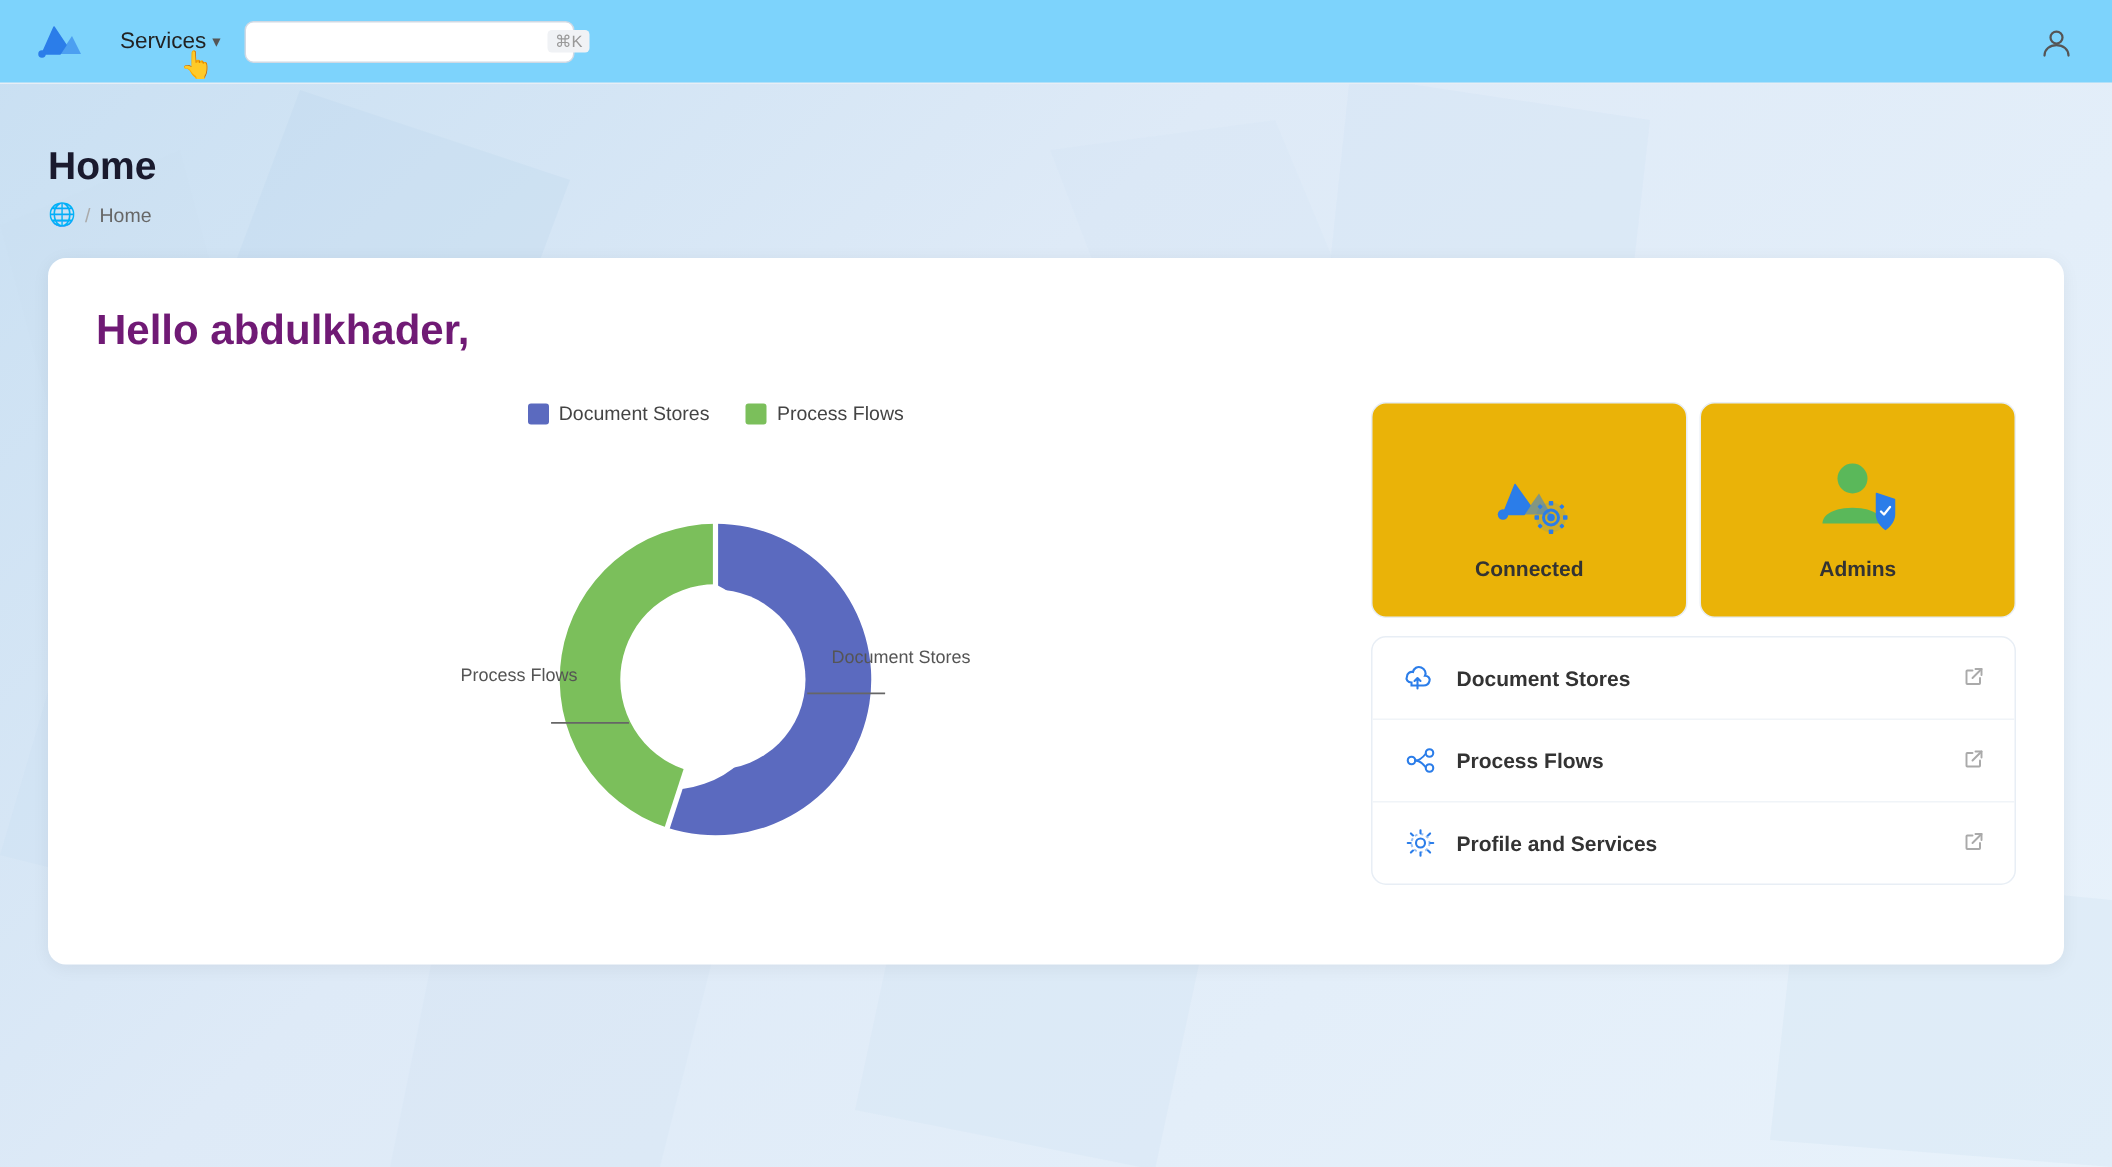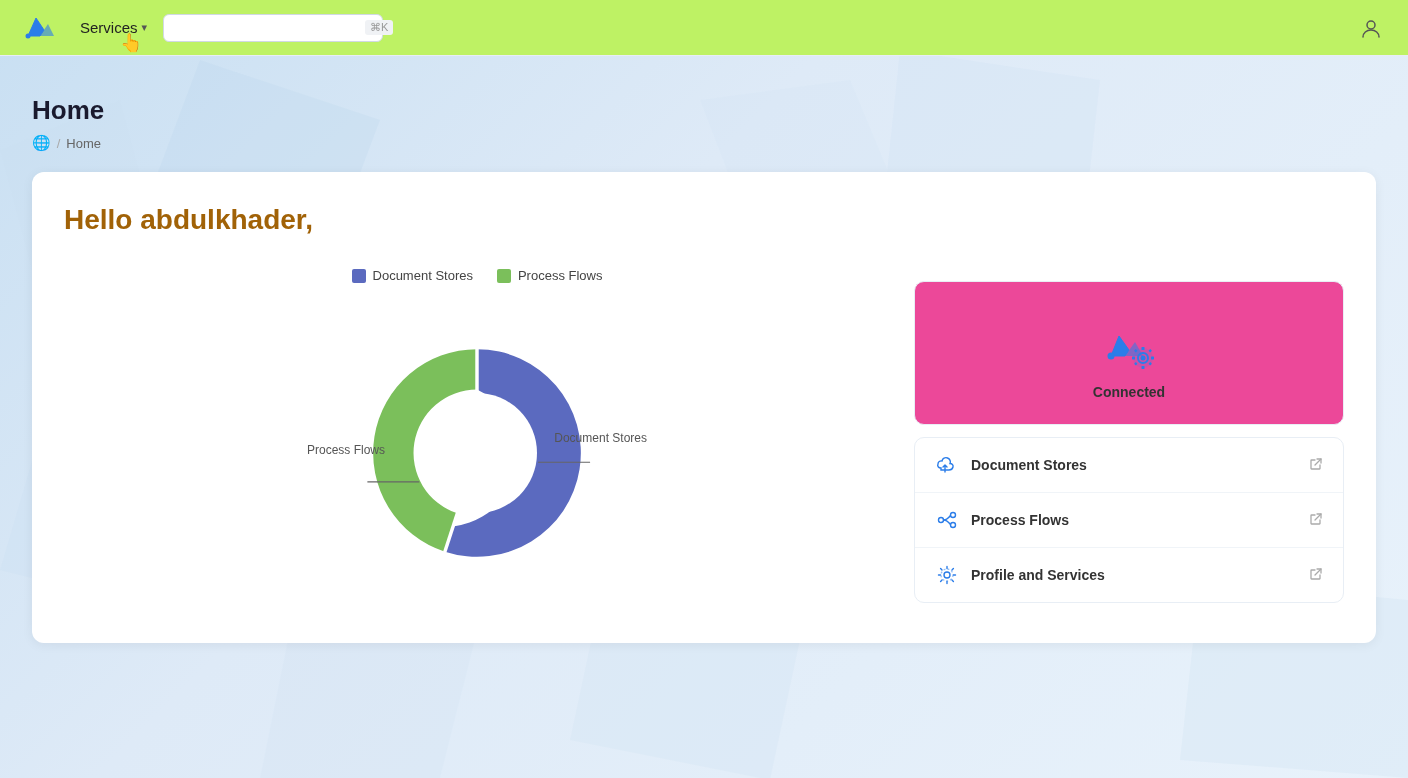--- a/index.html
+++ b/index.html
@@ -25,21 +25,21 @@
       position: fixed;
       inset: 0;
       z-index: -1;
       overflow: hidden;
       opacity: 0.45;
     }
 
     
     .topbar {
       height: 56px;
-      background: #bef264;
+      background: #7dd3fc;
       display: flex;
       align-items: center;
       padding: 16px 20px;
       border-bottom: 1px solid #e8eef5;
       position: relative;
       z-index: 10;
     }
 
     .logo-area {
       display: flex;
@@ -155,28 +155,28 @@
     .main-card {
       background: #fff;
       border-radius: 12px;
       padding: 32px 32px 40px;
       box-shadow: 0 2px 12px rgba(0,0,0,0.06);
     }
 
     .greeting {
       font-size: 28px;
       font-weight: 700;
-      color: #a16207;
+      color: #701a75;
       margin-bottom: 28px;
     }
 
     .content-row {
       display: flex;
       gap: 24px;
-      align-items: flex-end;
+      align-items: flex-start;
       margin-top: 32px;
     }
 
     
     .chart-area {
       flex: 1;
       min-width: 0;
     }
 
     .chart-legend {
@@ -239,21 +239,21 @@
     }
 
     .status-cards {
       display: flex;
       gap: 0;
       margin-bottom: 0;
     }
 
     .status-card {
       flex: 1;
-      background: #ec4899;
+      background: #eab308;
       border: 1px solid #e8eef5;
       border-radius: 10px;
       padding: 28px 20px 24px;
       display: flex;
       flex-direction: column;
       align-items: center;
       gap: 10px;
       margin-right: 8px;
     }
 
@@ -465,20 +465,32 @@
               <rect x="35" y="46.5" width="3" height="3" rx="0.5" fill="#2b7de9"></rect>
               <rect x="54" y="46.5" width="3" height="3" rx="0.5" fill="#2b7de9"></rect>
               <rect x="37.5" y="39.5" width="2.5" height="2.5" rx="0.5" fill="#2b7de9" transform="rotate(45 38.75 40.75)"></rect>
               <rect x="52" y="39.5" width="2.5" height="2.5" rx="0.5" fill="#2b7de9" transform="rotate(45 53.25 40.75)"></rect>
               <rect x="37.5" y="52.5" width="2.5" height="2.5" rx="0.5" fill="#2b7de9" transform="rotate(45 38.75 53.75)"></rect>
               <rect x="52" y="52.5" width="2.5" height="2.5" rx="0.5" fill="#2b7de9" transform="rotate(45 53.25 53.75)"></rect>
             </svg>
             <span class="status-card-label">Connected</span>
           </div>
 
+          <div class="status-card">
+
+            <svg class="admins-icon" viewBox="0 0 64 64" xmlns="http://www.w3.org/2000/svg">
+
+              <circle cx="28" cy="22" r="10" fill="#5ab85a"></circle>
+              <path d="M8 52 C8 38 48 38 48 52" fill="#5ab85a"></path>
+
+              <path d="M44 32 L56 36 L56 46 C56 52 50 56 50 56 C50 56 44 52 44 46 Z" fill="#2b7de9" stroke="#2b7de9" stroke-linejoin="round"></path>
+              <path d="M47 44 L49 46 L53 41" stroke="white" stroke-width="1.5" fill="none" stroke-linecap="round" stroke-linejoin="round"></path>
+            </svg>
+            <span class="status-card-label">Admins</span>
+          </div>
         </div>
 
         <div class="links-card">
 
           <div class="link-item">
             <span class="link-icon">
 
               <svg width="22" height="22" viewBox="0 0 22 22" fill="none" xmlns="http://www.w3.org/2000/svg">
                 <path d="M5 14 C2.5 14 1 12 2 10 C2 8 4 6.5 6 7 C6.5 4.5 9 3 11.5 4 C14 5 15 7.5 14 9.5 C16 9.5 17.5 11 17 13 C16.5 15 15 16 13 16 L5 16 Z" stroke="#2b7de9" stroke-width="1.4" fill="none"></path>
                 <path d="M9 18 L9 11 M7 13 L9 11 L11 13" stroke="#2b7de9" stroke-width="1.4" fill="none" stroke-linecap="round" stroke-linejoin="round"></path>

